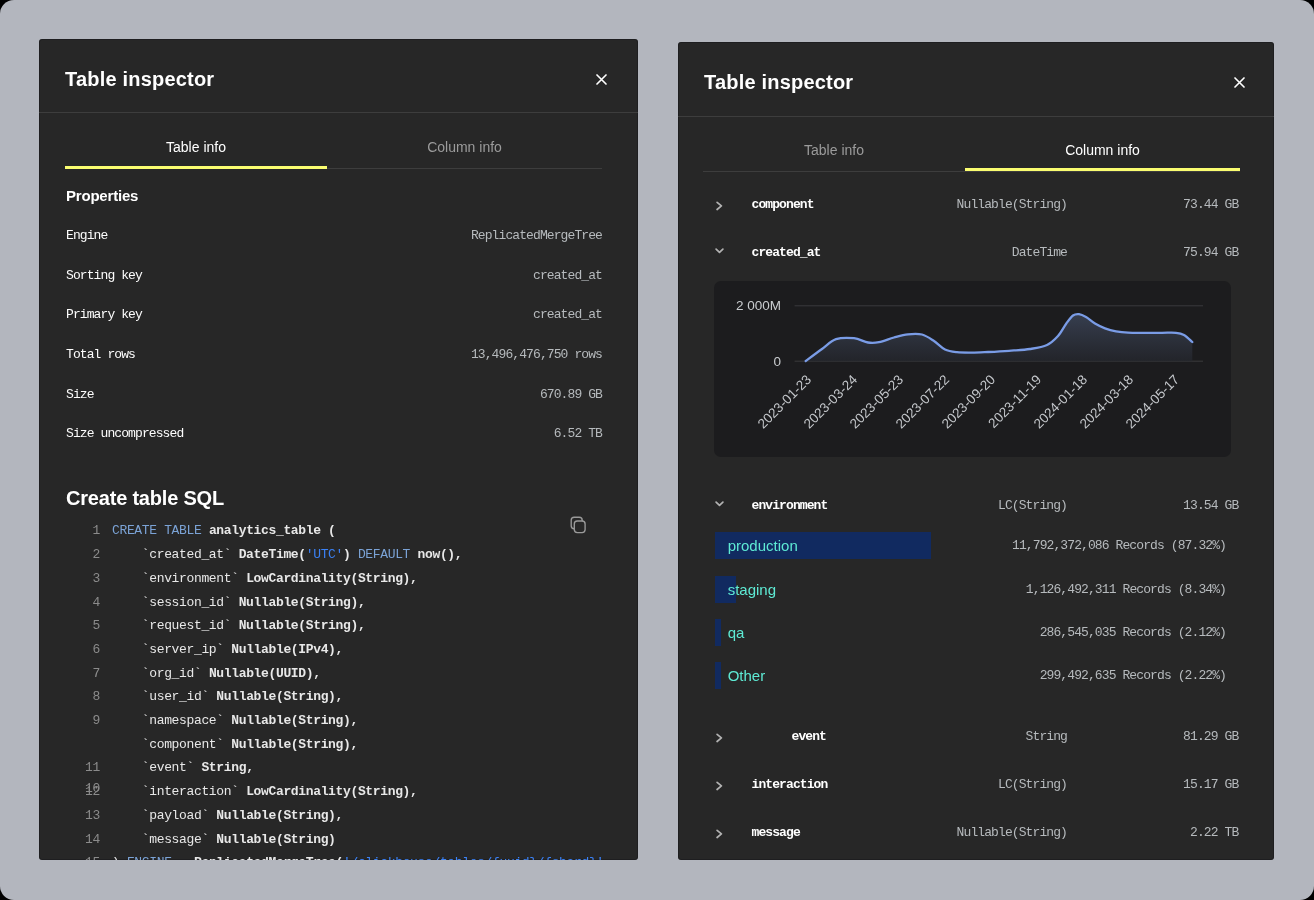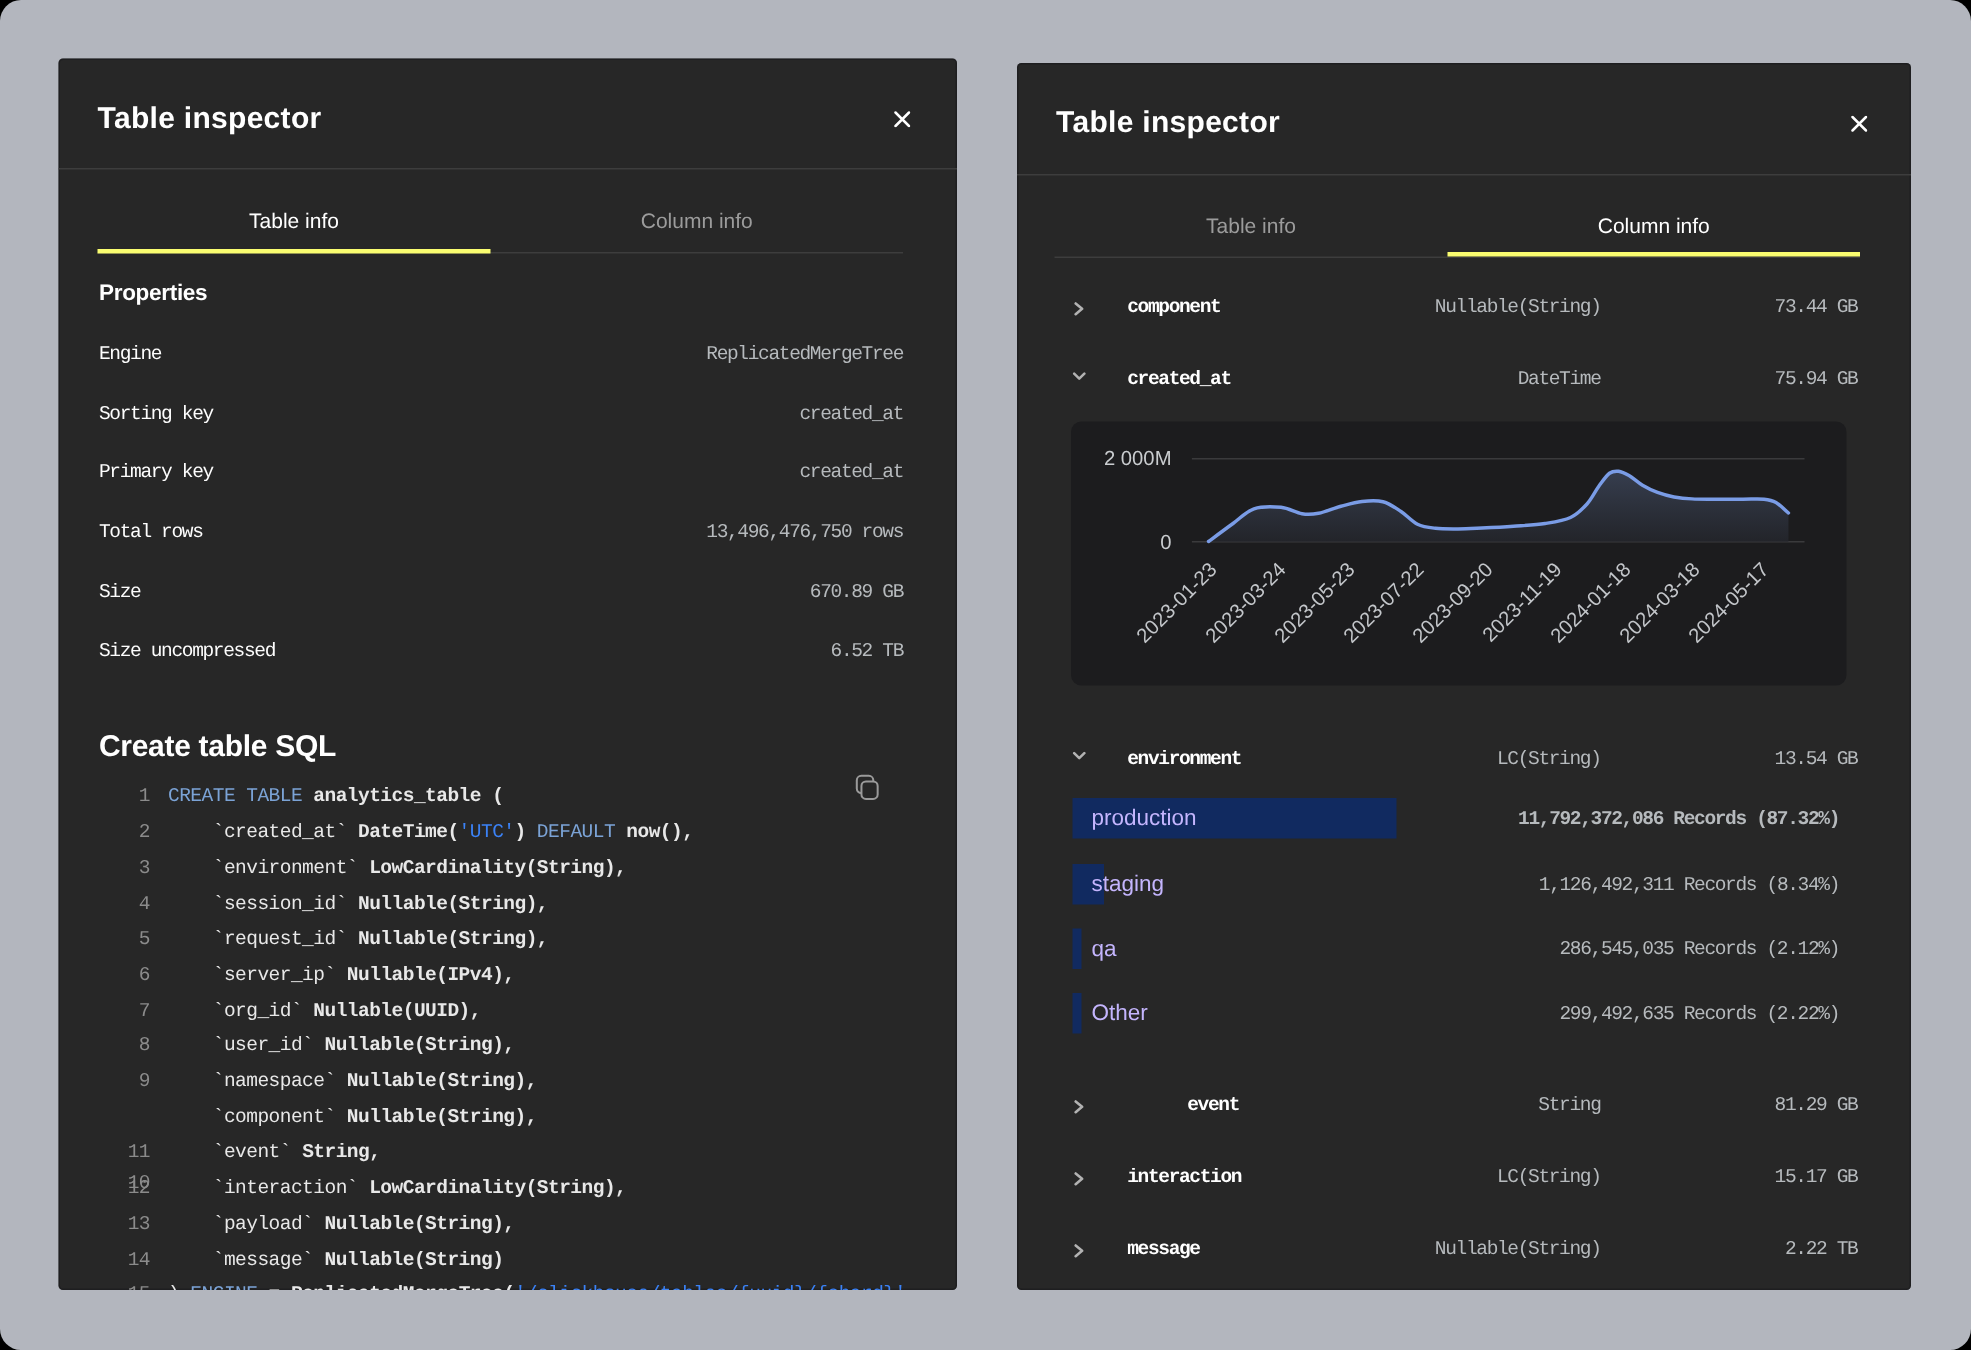--- a/index.html
+++ b/index.html
@@ -17,21 +17,21 @@
   .tabtxt.inactive{color:#9b9b9b;}
   .sechead{font-size:15px;font-weight:bold;color:#fff;letter-spacing:-0.2px;line-height:18px;}
   .lbl{color:#fdfdfd;}
   .val{color:#b6babd;text-align:right;}
   .x{stroke:#fff;stroke-width:1.65;stroke-linecap:round;}
   .cname{color:#fff;font-weight:bold;}
   .ctype,.csize{color:#b6babd;text-align:right;}
   .rec{color:#b6babd;text-align:right;}
   .chev{stroke:#b2b2b2;stroke-width:1.7;fill:none;stroke-linecap:round;stroke-linejoin:round;}
   .bar{background:#112a60;height:27px;}
-  .barlbl{font-size:15px;color:#c4b5fd;line-height:18px;}
+  .barlbl{font-size:15px;color:#5eead4;line-height:18px;}
   .code{color:#e8e8e8;font-size:13px;letter-spacing:-0.35px;}
   .ln{color:#8b8b8b;text-align:right;font-size:13px;letter-spacing:-0.35px;}
   .kw{color:#7ba3d6;}
   .str{color:#3b82f6;}
   .ylab{font:13.5px "Liberation Sans",sans-serif;fill:#c9cccf;}
   .xlab{font:13.5px "Liberation Sans",sans-serif;fill:#c3c6ca;}
 </style>
 </head>
 <body>
 <div class="page"></div>
@@ -166,21 +166,21 @@
       <text class="xlab" x="236.0" y="99.5" text-anchor="end" transform="rotate(-45 236.0 99.5)">2023-07-22</text>
       <text class="xlab" x="282.0" y="99.5" text-anchor="end" transform="rotate(-45 282.0 99.5)">2023-09-20</text>
       <text class="xlab" x="328.0" y="99.5" text-anchor="end" transform="rotate(-45 328.0 99.5)">2023-11-19</text>
       <text class="xlab" x="374.0" y="99.5" text-anchor="end" transform="rotate(-45 374.0 99.5)">2024-01-18</text>
       <text class="xlab" x="420.0" y="99.5" text-anchor="end" transform="rotate(-45 420.0 99.5)">2024-03-18</text>
       <text class="xlab" x="466.0" y="99.5" text-anchor="end" transform="rotate(-45 466.0 99.5)">2024-05-17</text>
   </svg>
 
   <div class="bar abs" style="left:37.2px;top:490.3px;width:216.0px;"></div>
     <div class="abs barlbl" style="left:49.7px;top:494.8px;">production</div>
-    <div class="abs mono rec" style="left:200px;width:348px;top:495.8px;font-weight:bold;">11,792,372,086 Records (87.32%)</div>
+    <div class="abs mono rec" style="left:200px;width:348px;top:495.8px;">11,792,372,086 Records (87.32%)</div>
   <div class="bar abs" style="left:37.2px;top:534.4px;width:20.4px;"></div>
     <div class="abs barlbl" style="left:49.7px;top:538.9px;">staging</div>
     <div class="abs mono rec" style="left:200px;width:348px;top:539.9px;">1,126,492,311 Records (8.34%)</div>
   <div class="bar abs" style="left:37.2px;top:577.0px;width:6.3px;"></div>
     <div class="abs barlbl" style="left:49.7px;top:581.5px;">qa</div>
     <div class="abs mono rec" style="left:200px;width:348px;top:582.5px;">286,545,035 Records (2.12%)</div>
   <div class="bar abs" style="left:37.2px;top:620.4px;width:6.3px;"></div>
     <div class="abs barlbl" style="left:49.7px;top:624.9px;">Other</div>
     <div class="abs mono rec" style="left:200px;width:348px;top:625.9px;">299,492,635 Records (2.22%)</div>
 </div>

